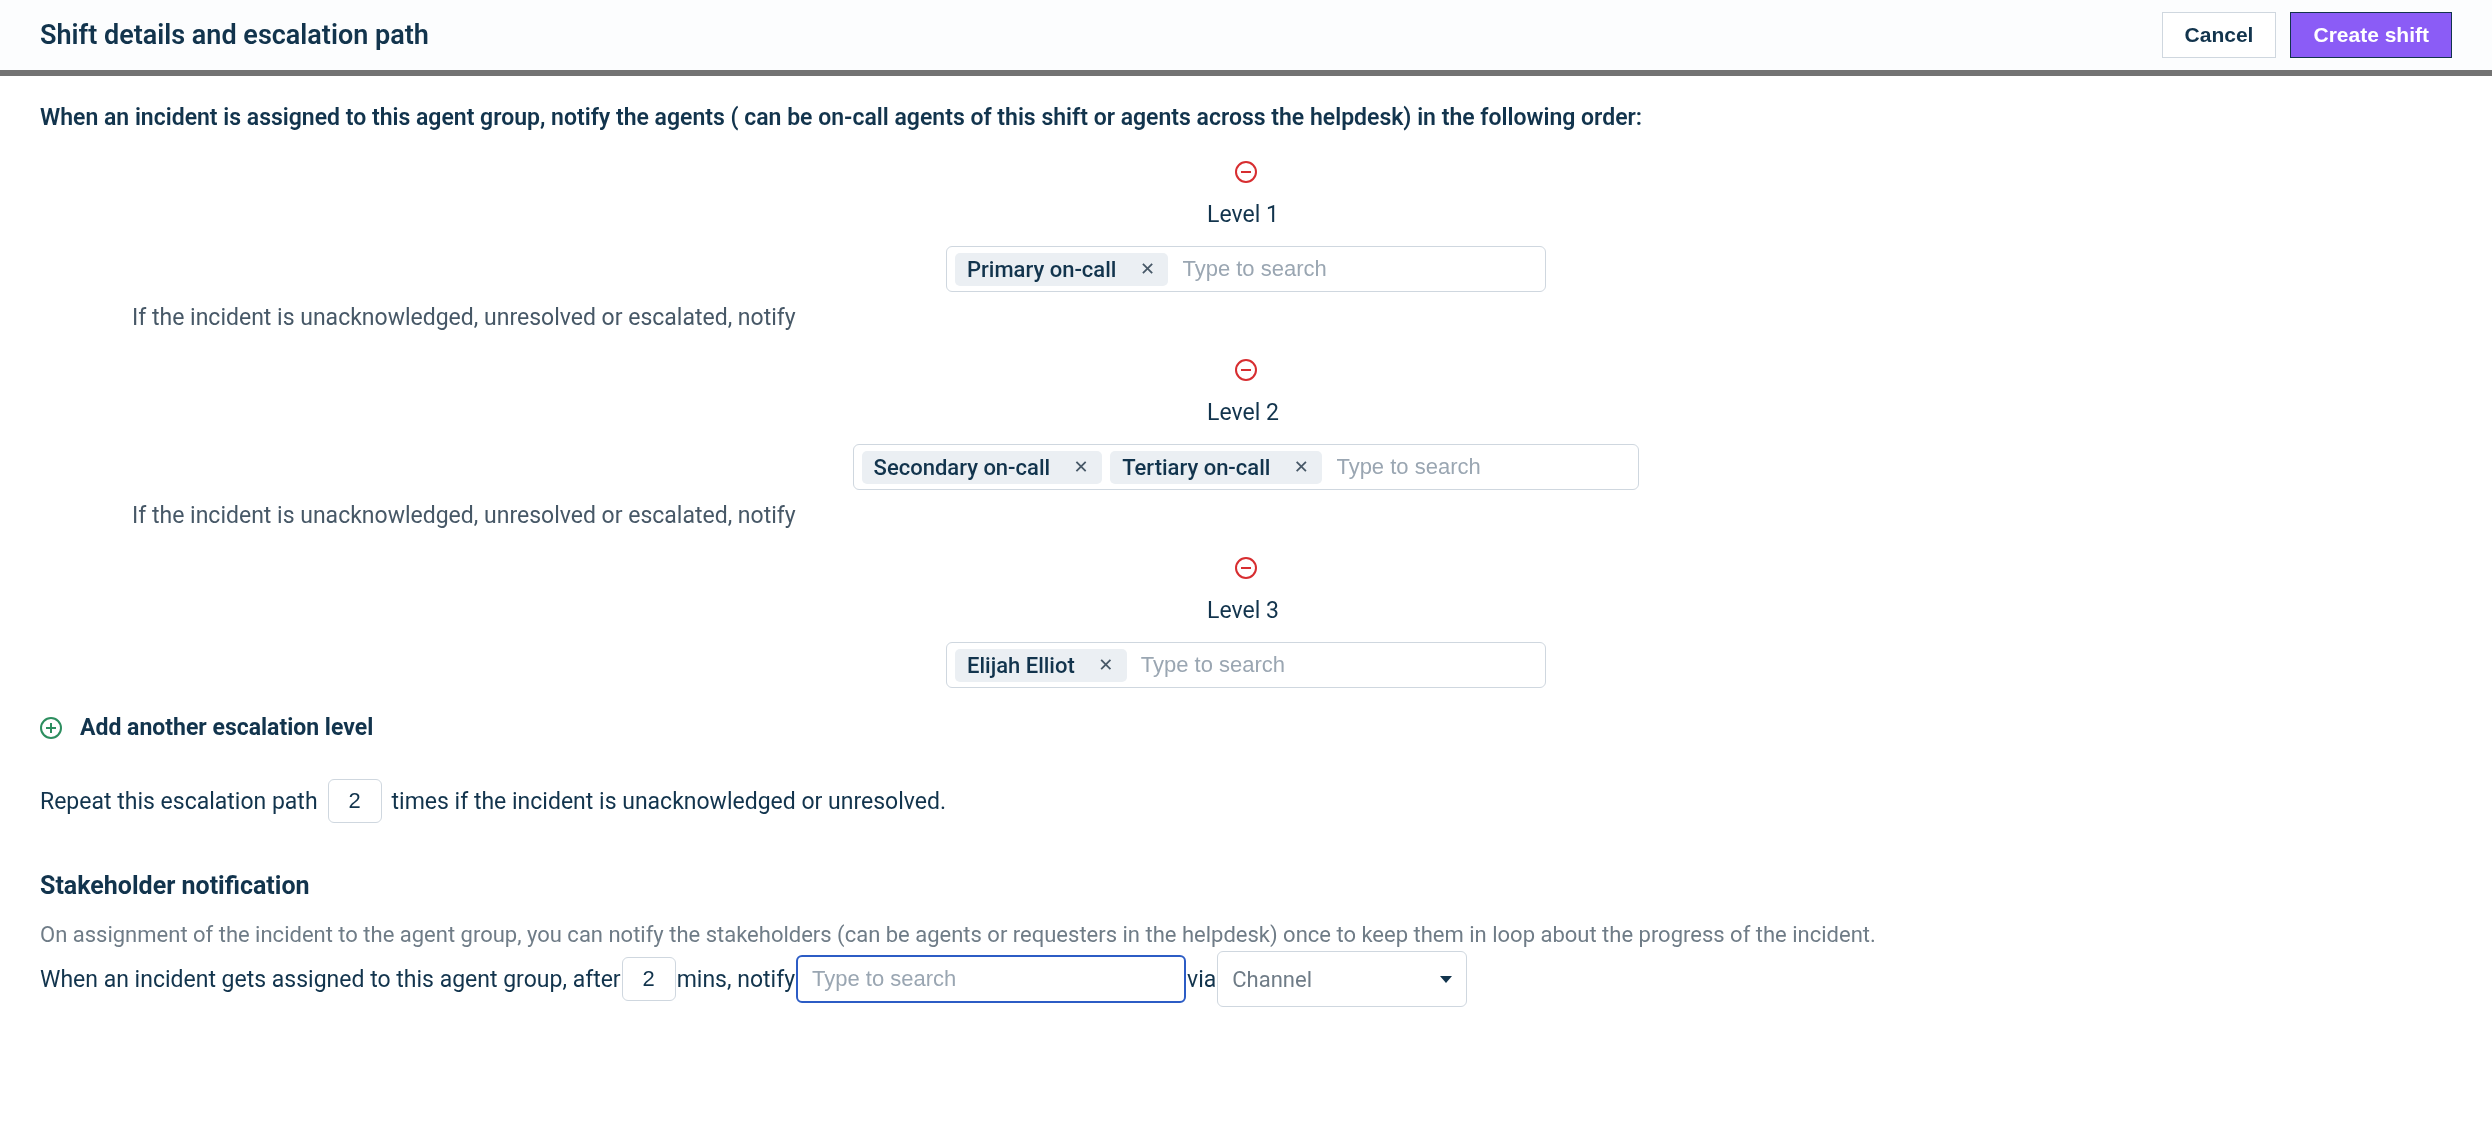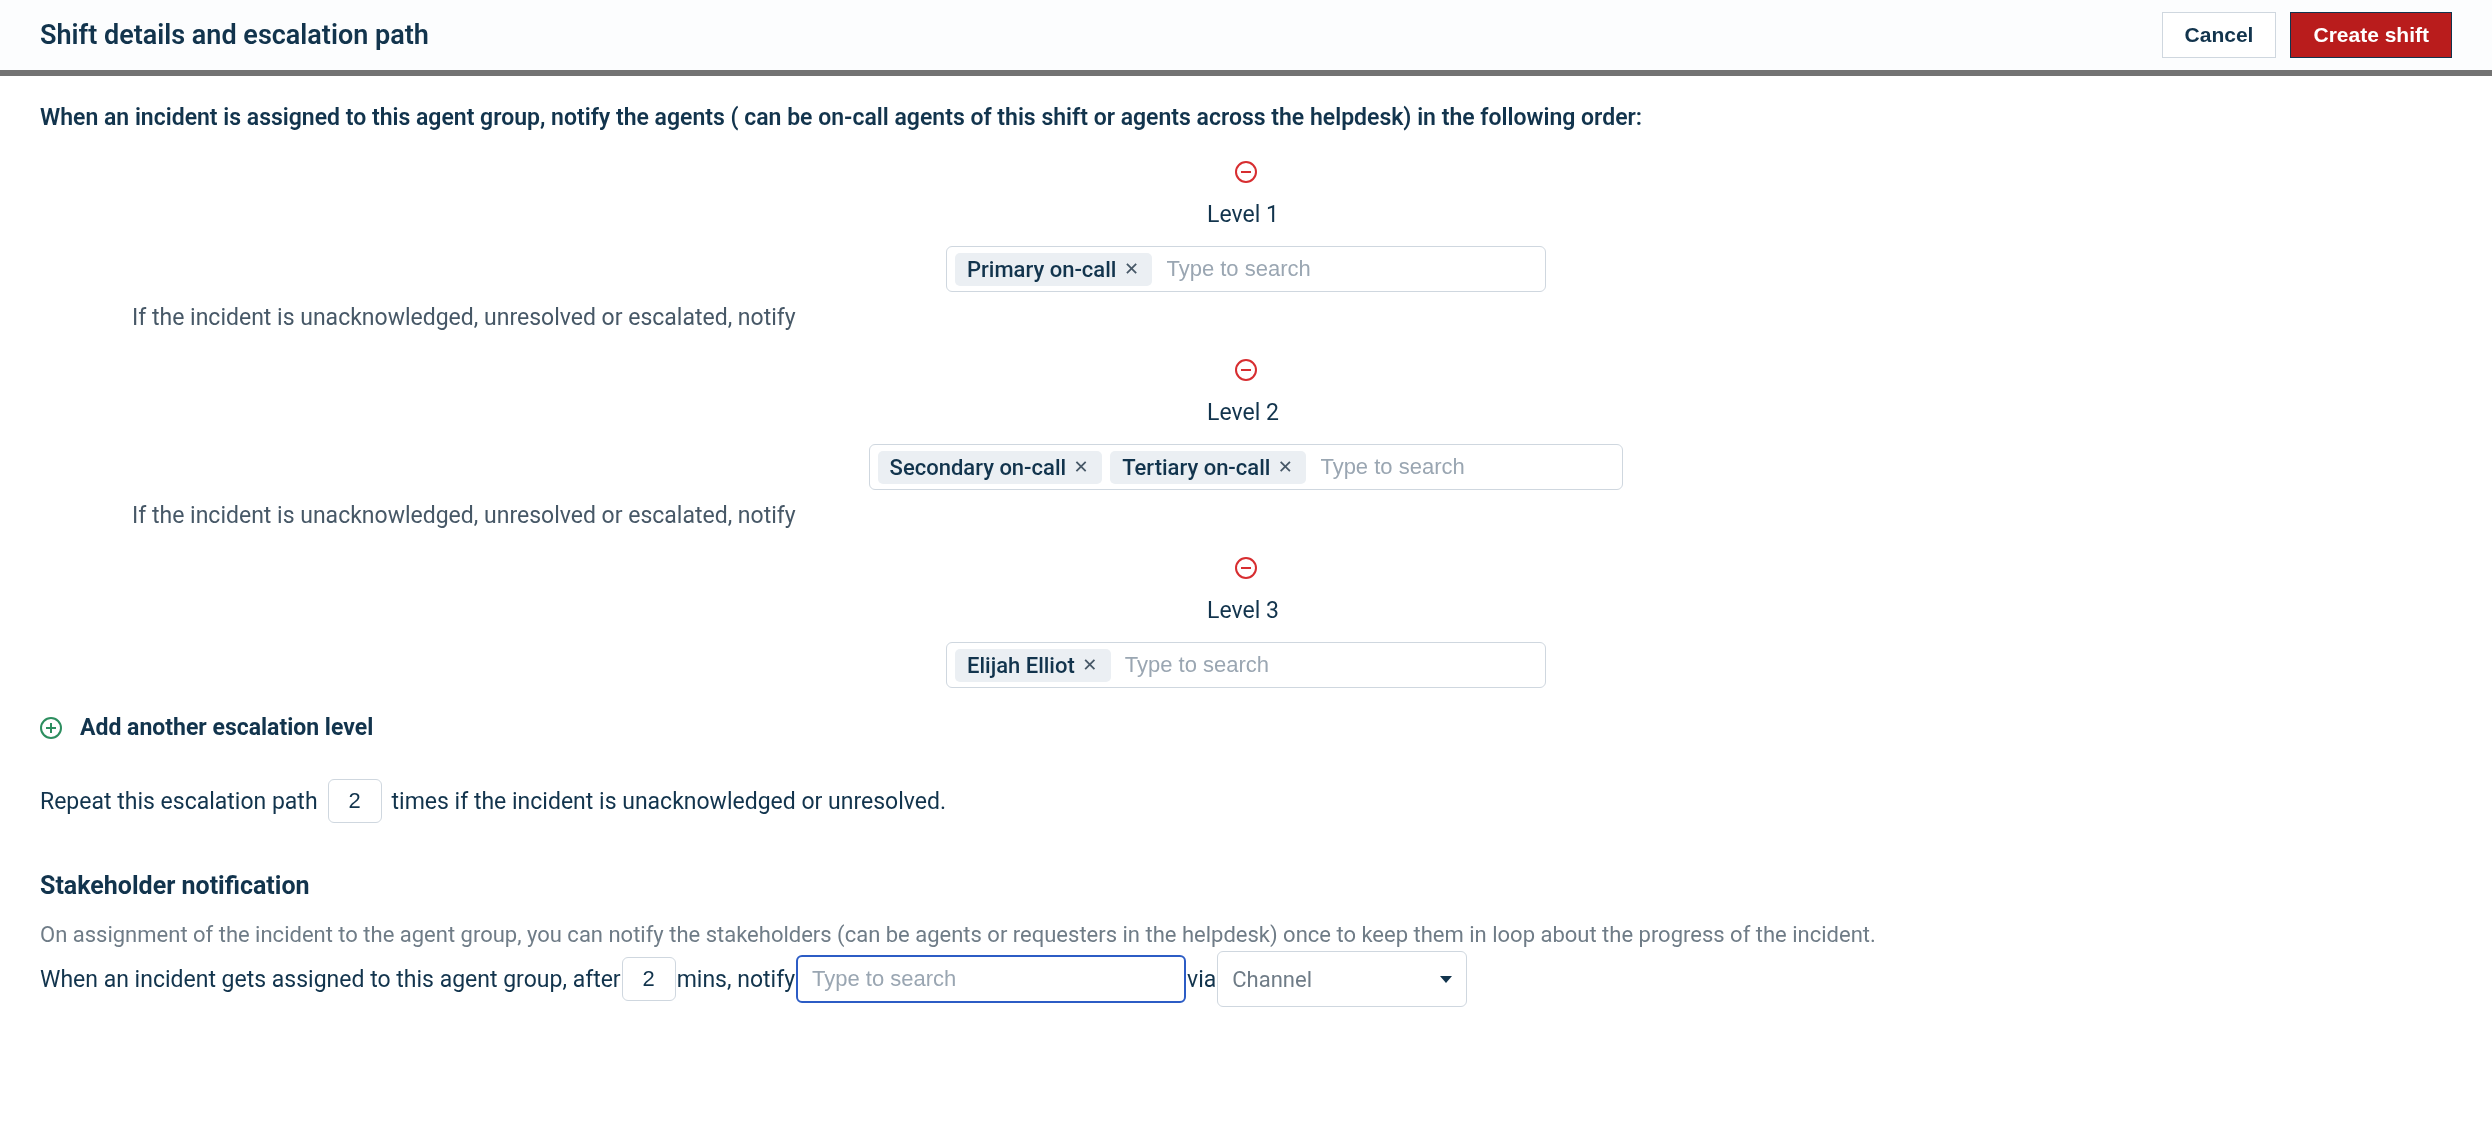--- a/index.html
+++ b/index.html
@@ -33,21 +33,21 @@
     display: inline-flex;
     align-items: center;
     justify-content: center;
   }
   .btn-cancel {
     background: #ffffff;
     border: 1px solid #cfd7df;
     color: #12344d;
   }
   .btn-primary {
-    background: #b91c1c;
+    background: #8b5cf6;
     border: 1px solid #12344d;
     color: #ffffff;
   }
   .content { padding: 28px 40px 40px; }
   .intro-text {
     font-size: 23px;
     font-weight: 600;
     color: #12344d;
     margin-bottom: 30px;
   }
@@ -112,21 +112,21 @@
     min-height: 46px;
     background: #fff;
     min-width: 600px;
   }
   .tag-input.focused {
     border: 2px solid #2c5cc5;
   }
   .tag {
     display: inline-flex;
     align-items: center;
-    gap: 6px;
+    gap: 22px;
     background: #ebeff3;
     border-radius: 5px;
     padding: 4px 12px;
     font-size: 22px;
     color: #12344d;
     font-weight: 500;
   }
   .tag-x {
     display: inline-flex;
     width: 18px; height: 18px;

